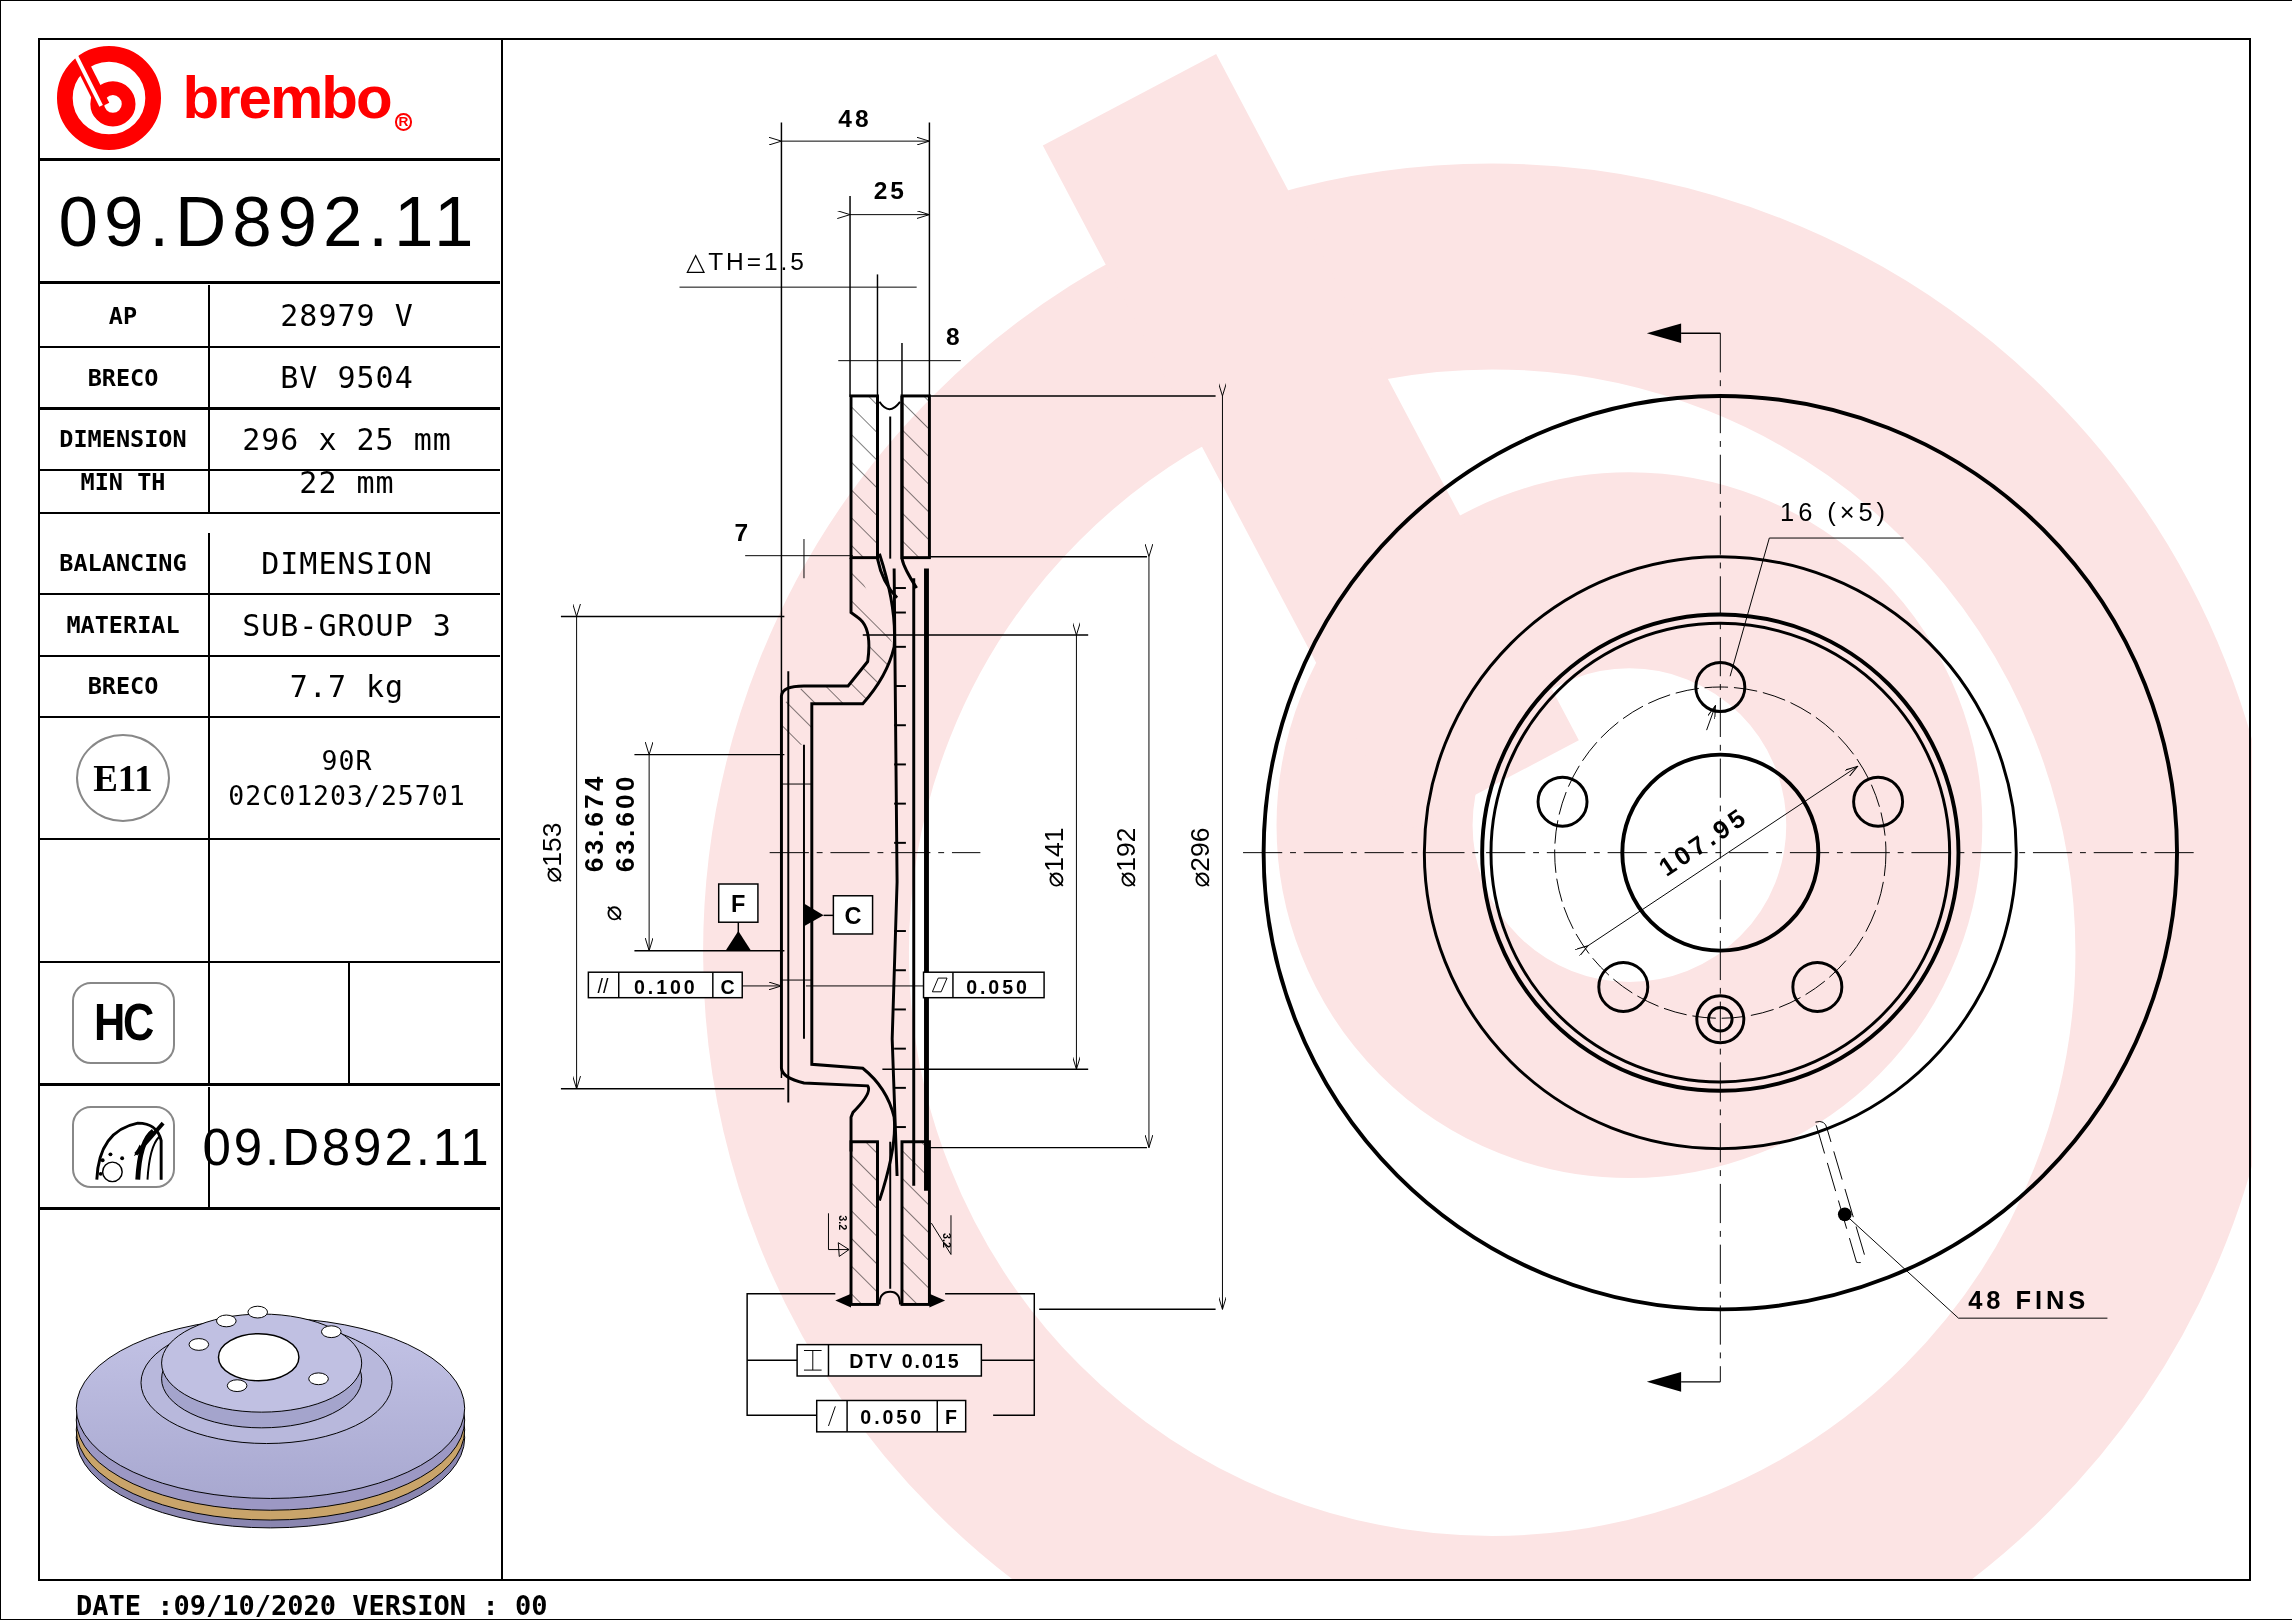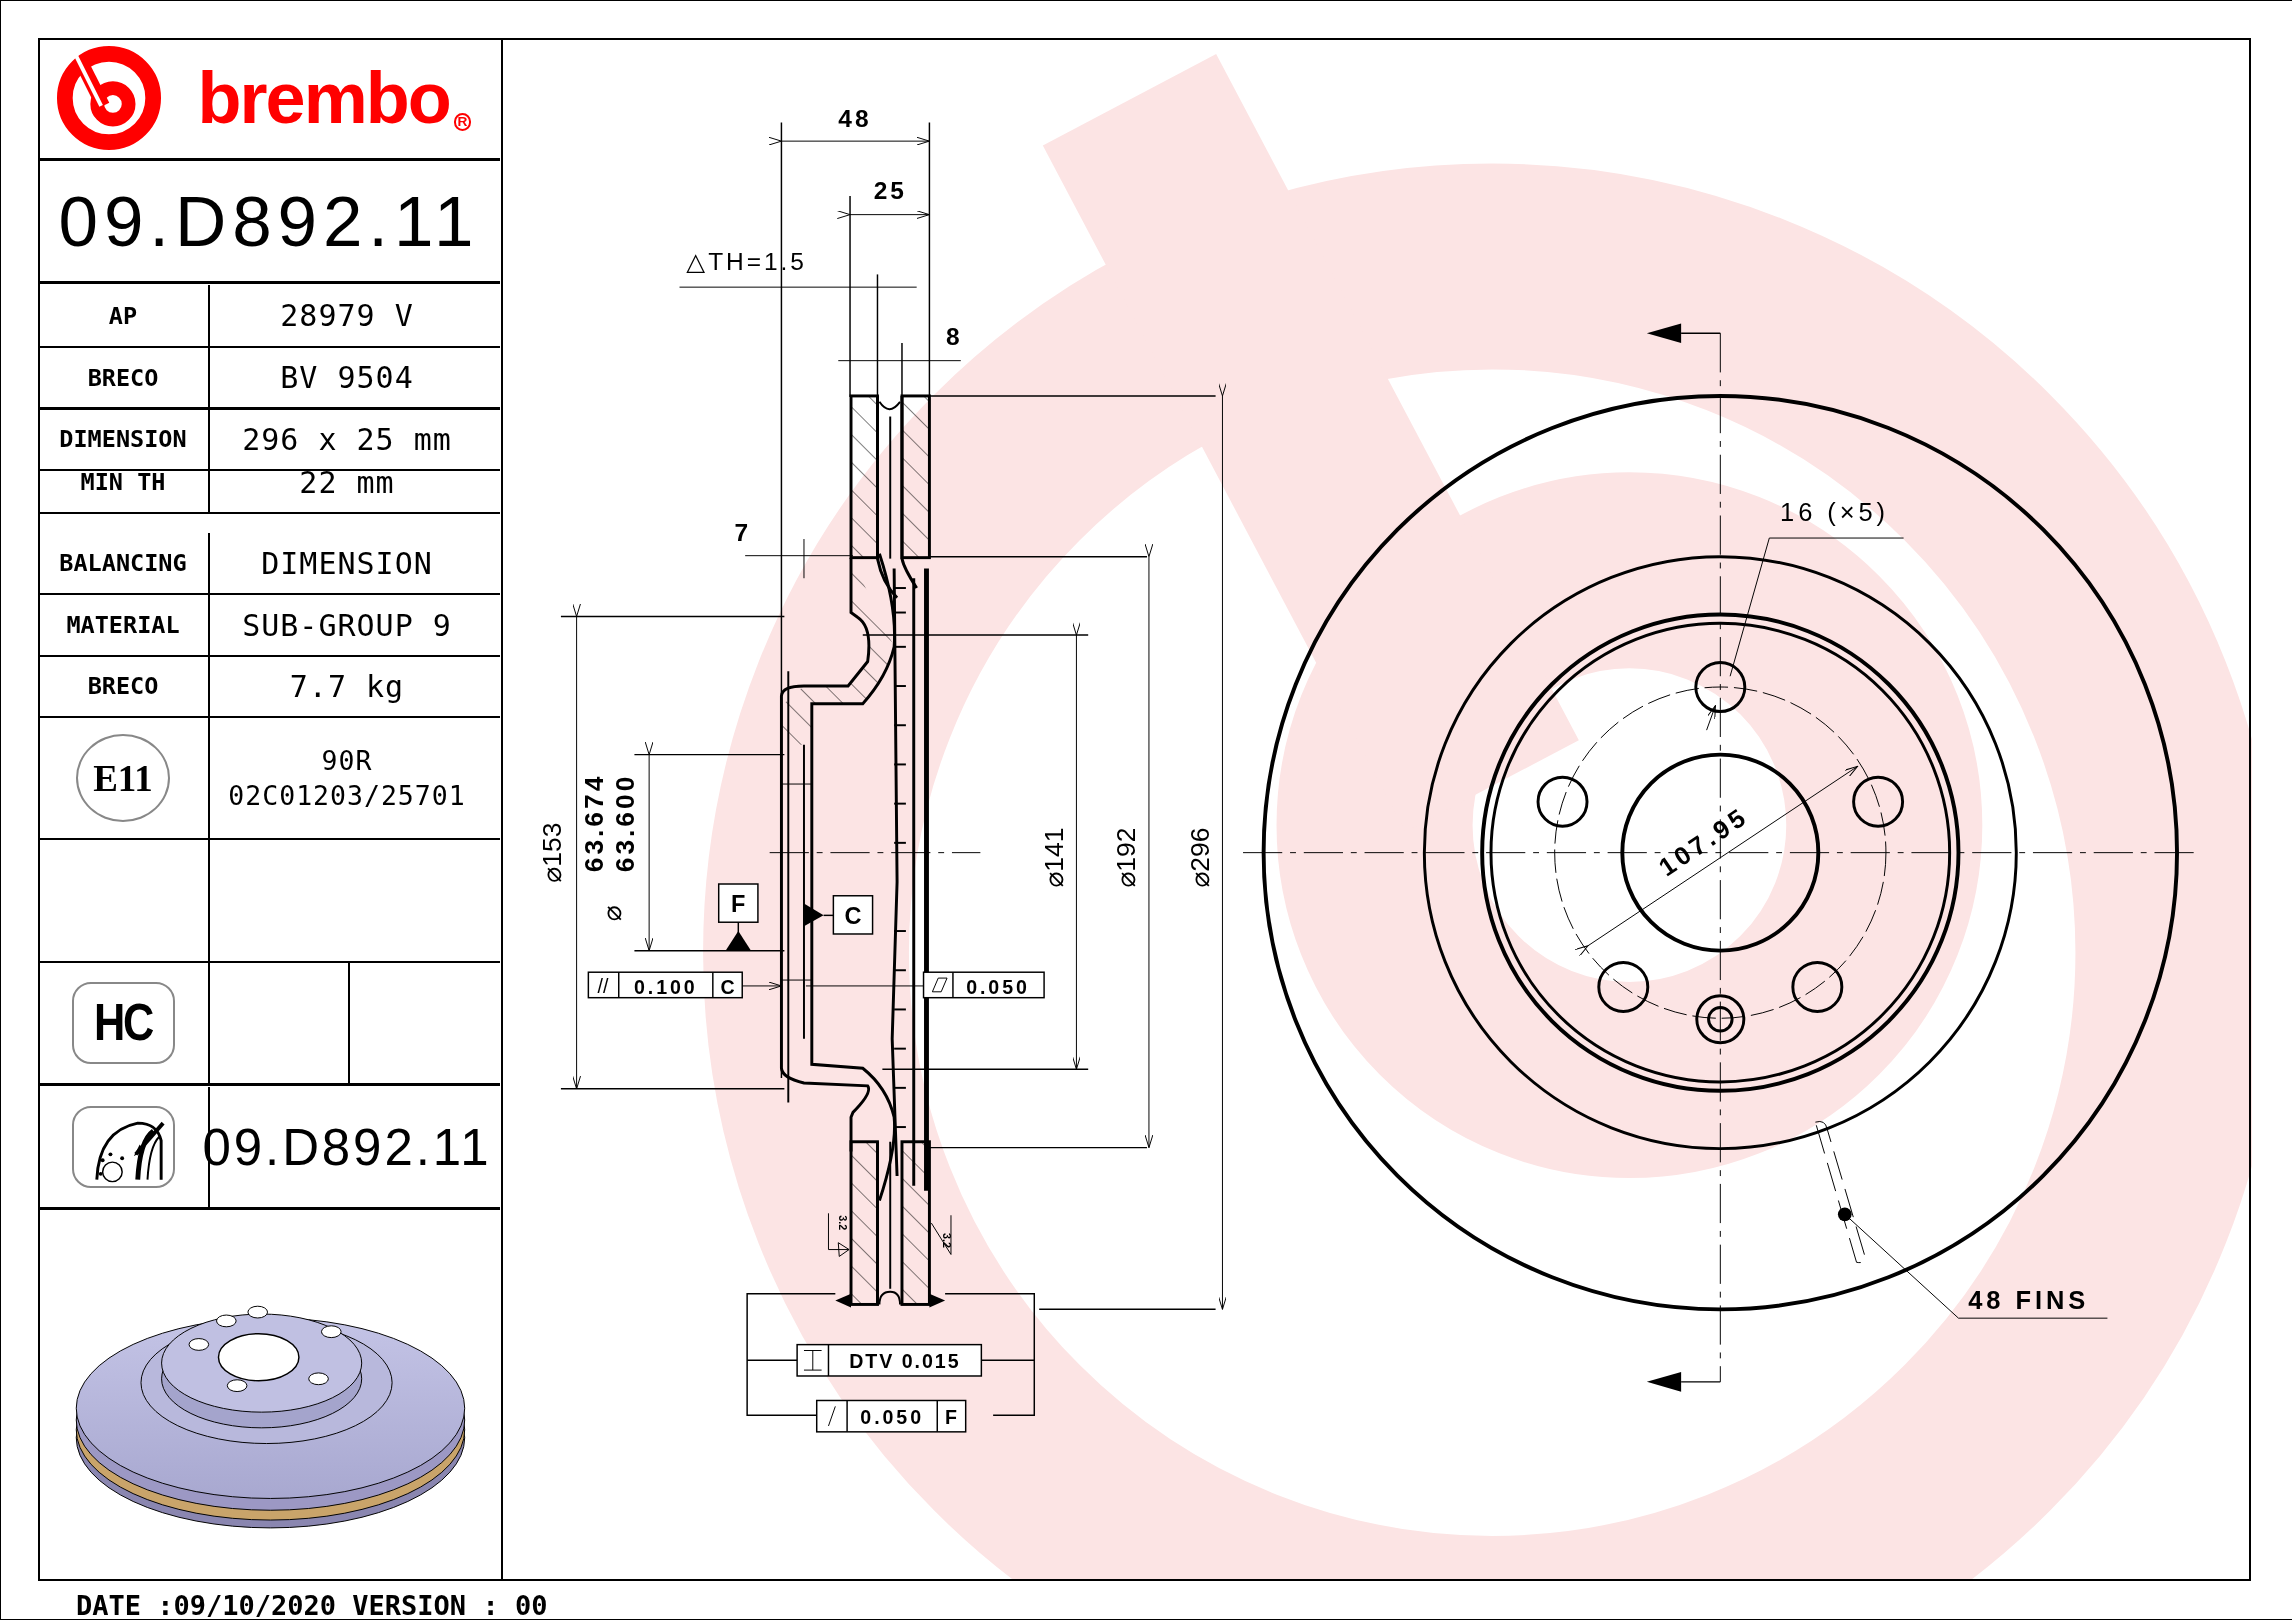--- a/index.html
+++ b/index.html
@@ -6,21 +6,21 @@
   body { width:2293px; height:1621px; position:relative; overflow:hidden; font-family:"Liberation Sans", sans-serif; color:#000; }
   .outer { position:absolute; left:0; top:0; width:2291px; height:1618px; border:1px solid #000; }
   .frame { position:absolute; left:38px; top:38px; width:2213px; height:1543px; border:2.9px solid #000; box-sizing:border-box; }
   .watermark { position:absolute; left:502px; top:41px; width:1750px; height:1539px; overflow:hidden; }
   .panel { position:absolute; left:38px; top:38px; width:465px; height:1543px; border-right:2.9px solid #000; box-sizing:border-box; }
   .row { position:absolute; left:0; width:462px; border-bottom:2px solid #000; box-sizing:border-box; }
   .row.thick { border-bottom-width:3.9px; }
   .cell-l { position:absolute; left:0; top:0; bottom:0; width:172px; border-right:2px solid #000; display:flex; align-items:center; justify-content:center; font-family:"DejaVu Sans Mono", monospace; font-weight:bold; font-size:23.5px; box-sizing:border-box; }
   .cell-r { position:absolute; left:156px; top:0; bottom:0; right:0; display:flex; align-items:center; justify-content:center; font-family:"DejaVu Sans Mono", monospace; font-size:30px; letter-spacing:1px; flex-direction:column; }
   .logo-row { top:0; height:123px; display:flex; align-items:center; padding-left:17.6px; }
-  .brand-text { font-family:"Liberation Sans", sans-serif; font-weight:bold; font-size:72px; color:#ff0000; letter-spacing:-2px; margin-left:36px; line-height:1; }
+  .brand-text { font-family:"Liberation Sans", sans-serif; font-weight:bold; font-size:60px; color:#ff0000; letter-spacing:-2px; margin-left:21px; line-height:1; }
   .reg { font-size:13.7px; color:#ff0000; border:2px solid #ff0000; border-radius:50%; width:13.7px; height:13.7px; display:inline-flex; align-items:center; justify-content:center; margin-left:3.9px; align-self:flex-end; margin-bottom:27.4px; font-weight:bold; }
   .partno { top:123px; height:123px; display:flex; align-items:center; justify-content:center; font-family:"Liberation Sans", sans-serif; font-size:71px; letter-spacing:5.9px; }
   .date { position:absolute; left:76px; top:1590px; font-family:"DejaVu Sans Mono", monospace; font-weight:bold; font-size:27px; }
   .badge { border:2.9px solid #888; border-radius:19px; display:flex; align-items:center; justify-content:flex-start;padding-left:15px; }
   svg text { font-family:"Liberation Sans", sans-serif; }
 </style>
 </head>
 <body>
 
 <div class="outer"></div>
@@ -65,21 +65,21 @@
   <div class="row" style="top:414px;height:62px;">
     <div class="cell-l">MIN TH</div>
     <div class="cell-r">22 mm</div>
   </div>
   <div class="row" style="top:495px;height:62px;">
     <div class="cell-l">BALANCING</div>
     <div class="cell-r">DIMENSION</div>
   </div>
   <div class="row" style="top:557px;height:62px;">
     <div class="cell-l">MATERIAL</div>
-    <div class="cell-r">SUB-GROUP 9</div>
+    <div class="cell-r">SUB-GROUP 3</div>
   </div>
   <div class="row" style="top:618px;height:62px;">
     <div class="cell-l">BRECO</div>
     <div class="cell-r">7.7 kg</div>
   </div>
 
   <div class="row" style="top:680px;height:122px;">
     <div class="cell-l">
       <div style="width:90px;height:84px;border:2.9px solid #888;border-radius:50%;display:flex;align-items:center;justify-content:center;">
         <span style="font-family:'Liberation Serif', serif;font-weight:bold;font-size:37px;">E11</span>

